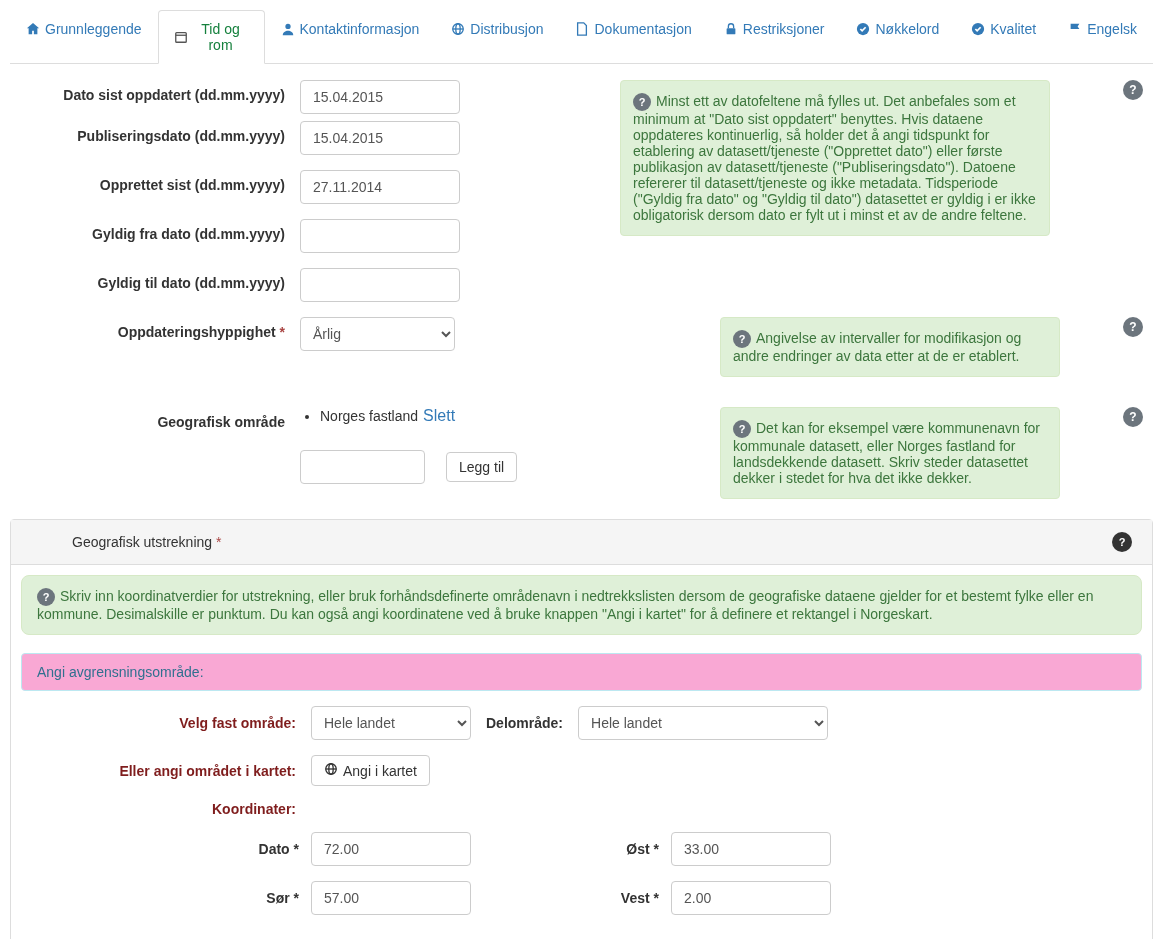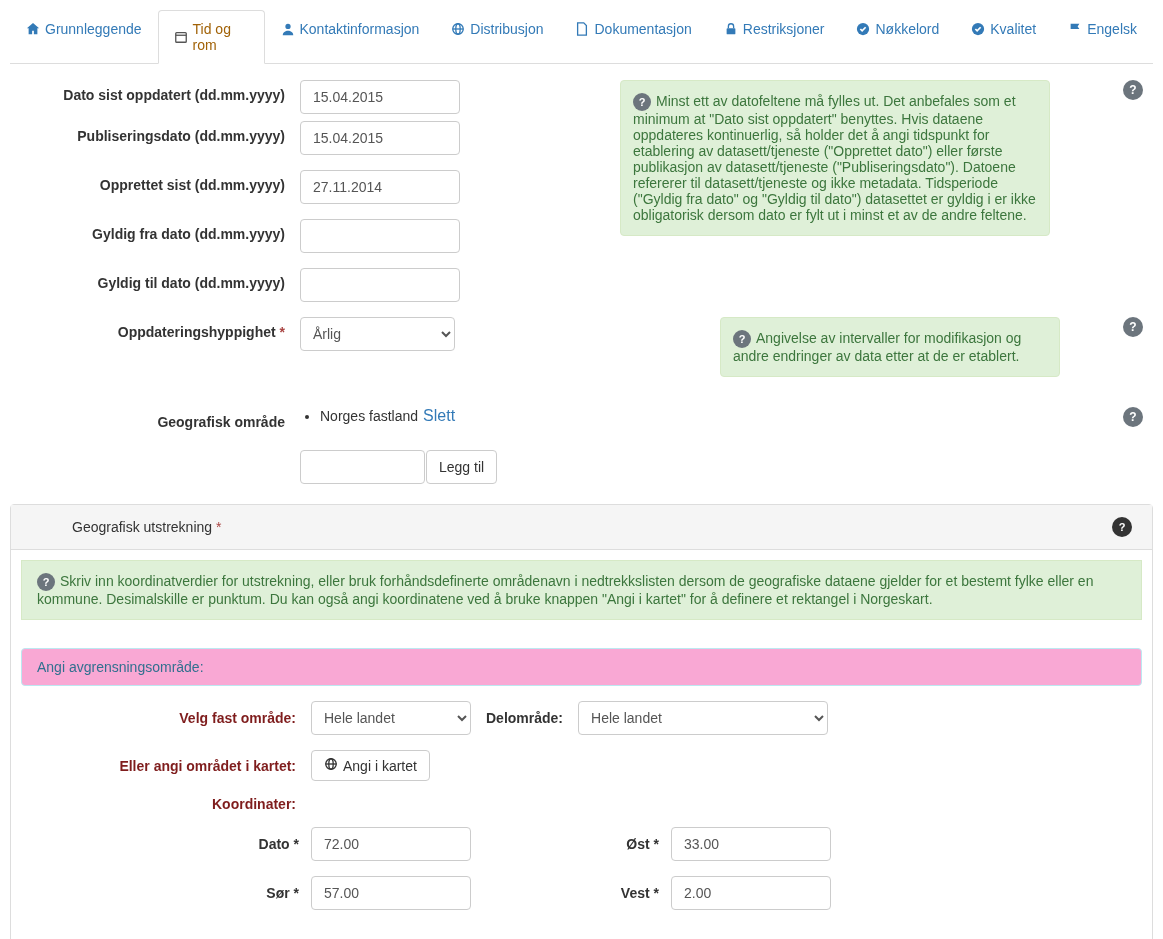--- a/index.html
+++ b/index.html
@@ -1,21 +1,21 @@
 <!DOCTYPE html>
 <html><head>
   <meta charset="utf-8">
   <style>
     * { box-sizing: border-box; margin: 0; padding: 0; }
     body { font-family: "Helvetica Neue", Helvetica, Arial, sans-serif; font-size: 14px; color: #333; background: #fff; padding: 10px; }
     
     .tabs { display: flex; border-bottom: 1px solid #ddd; list-style: none; margin-bottom: 16px; }
     .tabs li { margin-bottom: -1px; }
     .tabs a { display: flex; align-items: center; gap: 5px; padding: 10px 15px; color: #337ab7; text-decoration: none; border: 1px solid transparent; border-radius: 4px 4px 0 0; cursor: pointer; }
-    .tabs li.active a { color: #a16207; background: #fff; border: 1px solid #ddd; border-bottom-color: #fff; }
+    .tabs li.active a { color: #15803d; background: #fff; border: 1px solid #ddd; border-bottom-color: #fff; text-align: center; }
     .tab-icon { width: 14px; height: 14px; display: inline-flex; align-items: center; justify-content: center; }
     
     .form-row { display: flex; align-items: flex-start; margin-bottom: 15px; padding: 0 10px; }
     .form-label { width: 280px; text-align: right; padding-right: 15px; padding-top: 7px; font-weight: bold; color: #333; }
     .form-label .req { color: #a94442; }
     .form-control-wrap { width: 300px; display: flex; align-items: flex-end; gap: 10px; }
     .form-help-wrap { flex: 1; display: flex; align-items: flex-start; gap: 10px; padding-left: 20px; }
     
     input[type="text"] { width: 160px; height: 34px; padding: 6px 12px; font-size: 14px; color: #555; background: #fff; border: 1px solid #ccc; border-radius: 4px; }
     select { width: 155px; height: 34px; padding: 6px 8px; font-size: 14px; color: #555; background: #fff; border: 1px solid #ccc; border-radius: 4px; }
@@ -31,21 +31,21 @@
     .geo-list a { color: #337ab7; text-decoration: none; font-size: 16px; margin-left: 5px; cursor: pointer; }
     
     .btn { display: inline-flex; align-items: center; gap: 5px; padding: 6px 12px; font-size: 14px; background: #fff; border: 1px solid #ccc; border-radius: 4px; color: #333; cursor: pointer; }
     
     .panel { border: 1px solid #ddd; border-radius: 4px; margin: 20px 0; }
     .panel-heading { background: #f5f5f5; border-bottom: 1px solid #ddd; padding: 12px 15px; display: flex; justify-content: space-between; align-items: center; color: #333; }
     .panel-heading .title-text { font-weight: normal; margin-left: 46px; }
     .panel-heading .req { color: #a94442; }
     .panel-body { padding: 10px; }
     
-    .panel-alert { background: #dff0d8; border: 1px solid #d6e9c6; border-radius: 0; padding: 12px 15px; margin: 0 0 28px 0; color: #3c763d; }
+    .panel-alert { background: #dff0d8; border: 1px solid #d6e9c6; border-radius: 8px; padding: 12px 15px; margin: 0 0 18px 0; color: #3c763d; }
     .sub-heading { background: #f9a8d4; border: 1px solid #bce8f1; padding: 10px 15px; color: #31708f; border-radius: 4px; margin-top: 10px; }
     
     .coord-section { padding: 15px 10px; }
     .coord-row { display: flex; align-items: center; margin-bottom: 15px; }
     .coord-label { width: 280px; text-align: right; padding-right: 15px; font-weight: bold; color: #7f1d1d; }
     .coord-pair-row { display: flex; margin-bottom: 15px; }
     .coord-pair { display: flex; align-items: center; }
     .coord-pair:first-child { width: 560px; }
     .coord-pair-label { text-align: right; padding-right: 12px; font-weight: bold; }
     .coord-pair:first-child .coord-pair-label { width: 280px; }
@@ -209,26 +209,27 @@
     <span class="help-side">?</span>
   </div>
 </div>
 
 <div class="form-row" style="margin-top:30px;">
   <div class="form-label">Geografisk område</div>
   <div class="form-control-wrap" style="flex-direction:column; align-items:flex-start; width:380px;">
     <ul class="geo-list">
       <li><span>Norges fastland</span><a>Slett</a></li>
     </ul>
-    <div style="display:flex; gap:1px; ">
+    <div style="display:flex; gap:21px; align-items:center;">
       <input type="text" style="width: 125px;" value="">
       <button class="btn">Legg til</button>
     </div>
   </div>
   <div class="form-help-wrap" style="padding-left:40px;">
+    <div class="help-box" style="max-width:340px;"><span class="help-q">?</span><span>Det kan for eksempel være kommunenavn for kommunale datasett, eller Norges fastland for landsdekkende datasett. Skriv steder datasettet dekker i stedet for hva det ikke dekker.</span></div>
     <span class="help-side">?</span>
   </div>
 </div>
 
 <div class="panel">
   <div class="panel-heading">
     <span class="title-text"><span>Geografisk utstrekning</span> <span class="req">*</span></span>
     <span class="help-q dark" style="width:20px;height:20px;">?</span>
   </div>
   <div class="panel-body">

